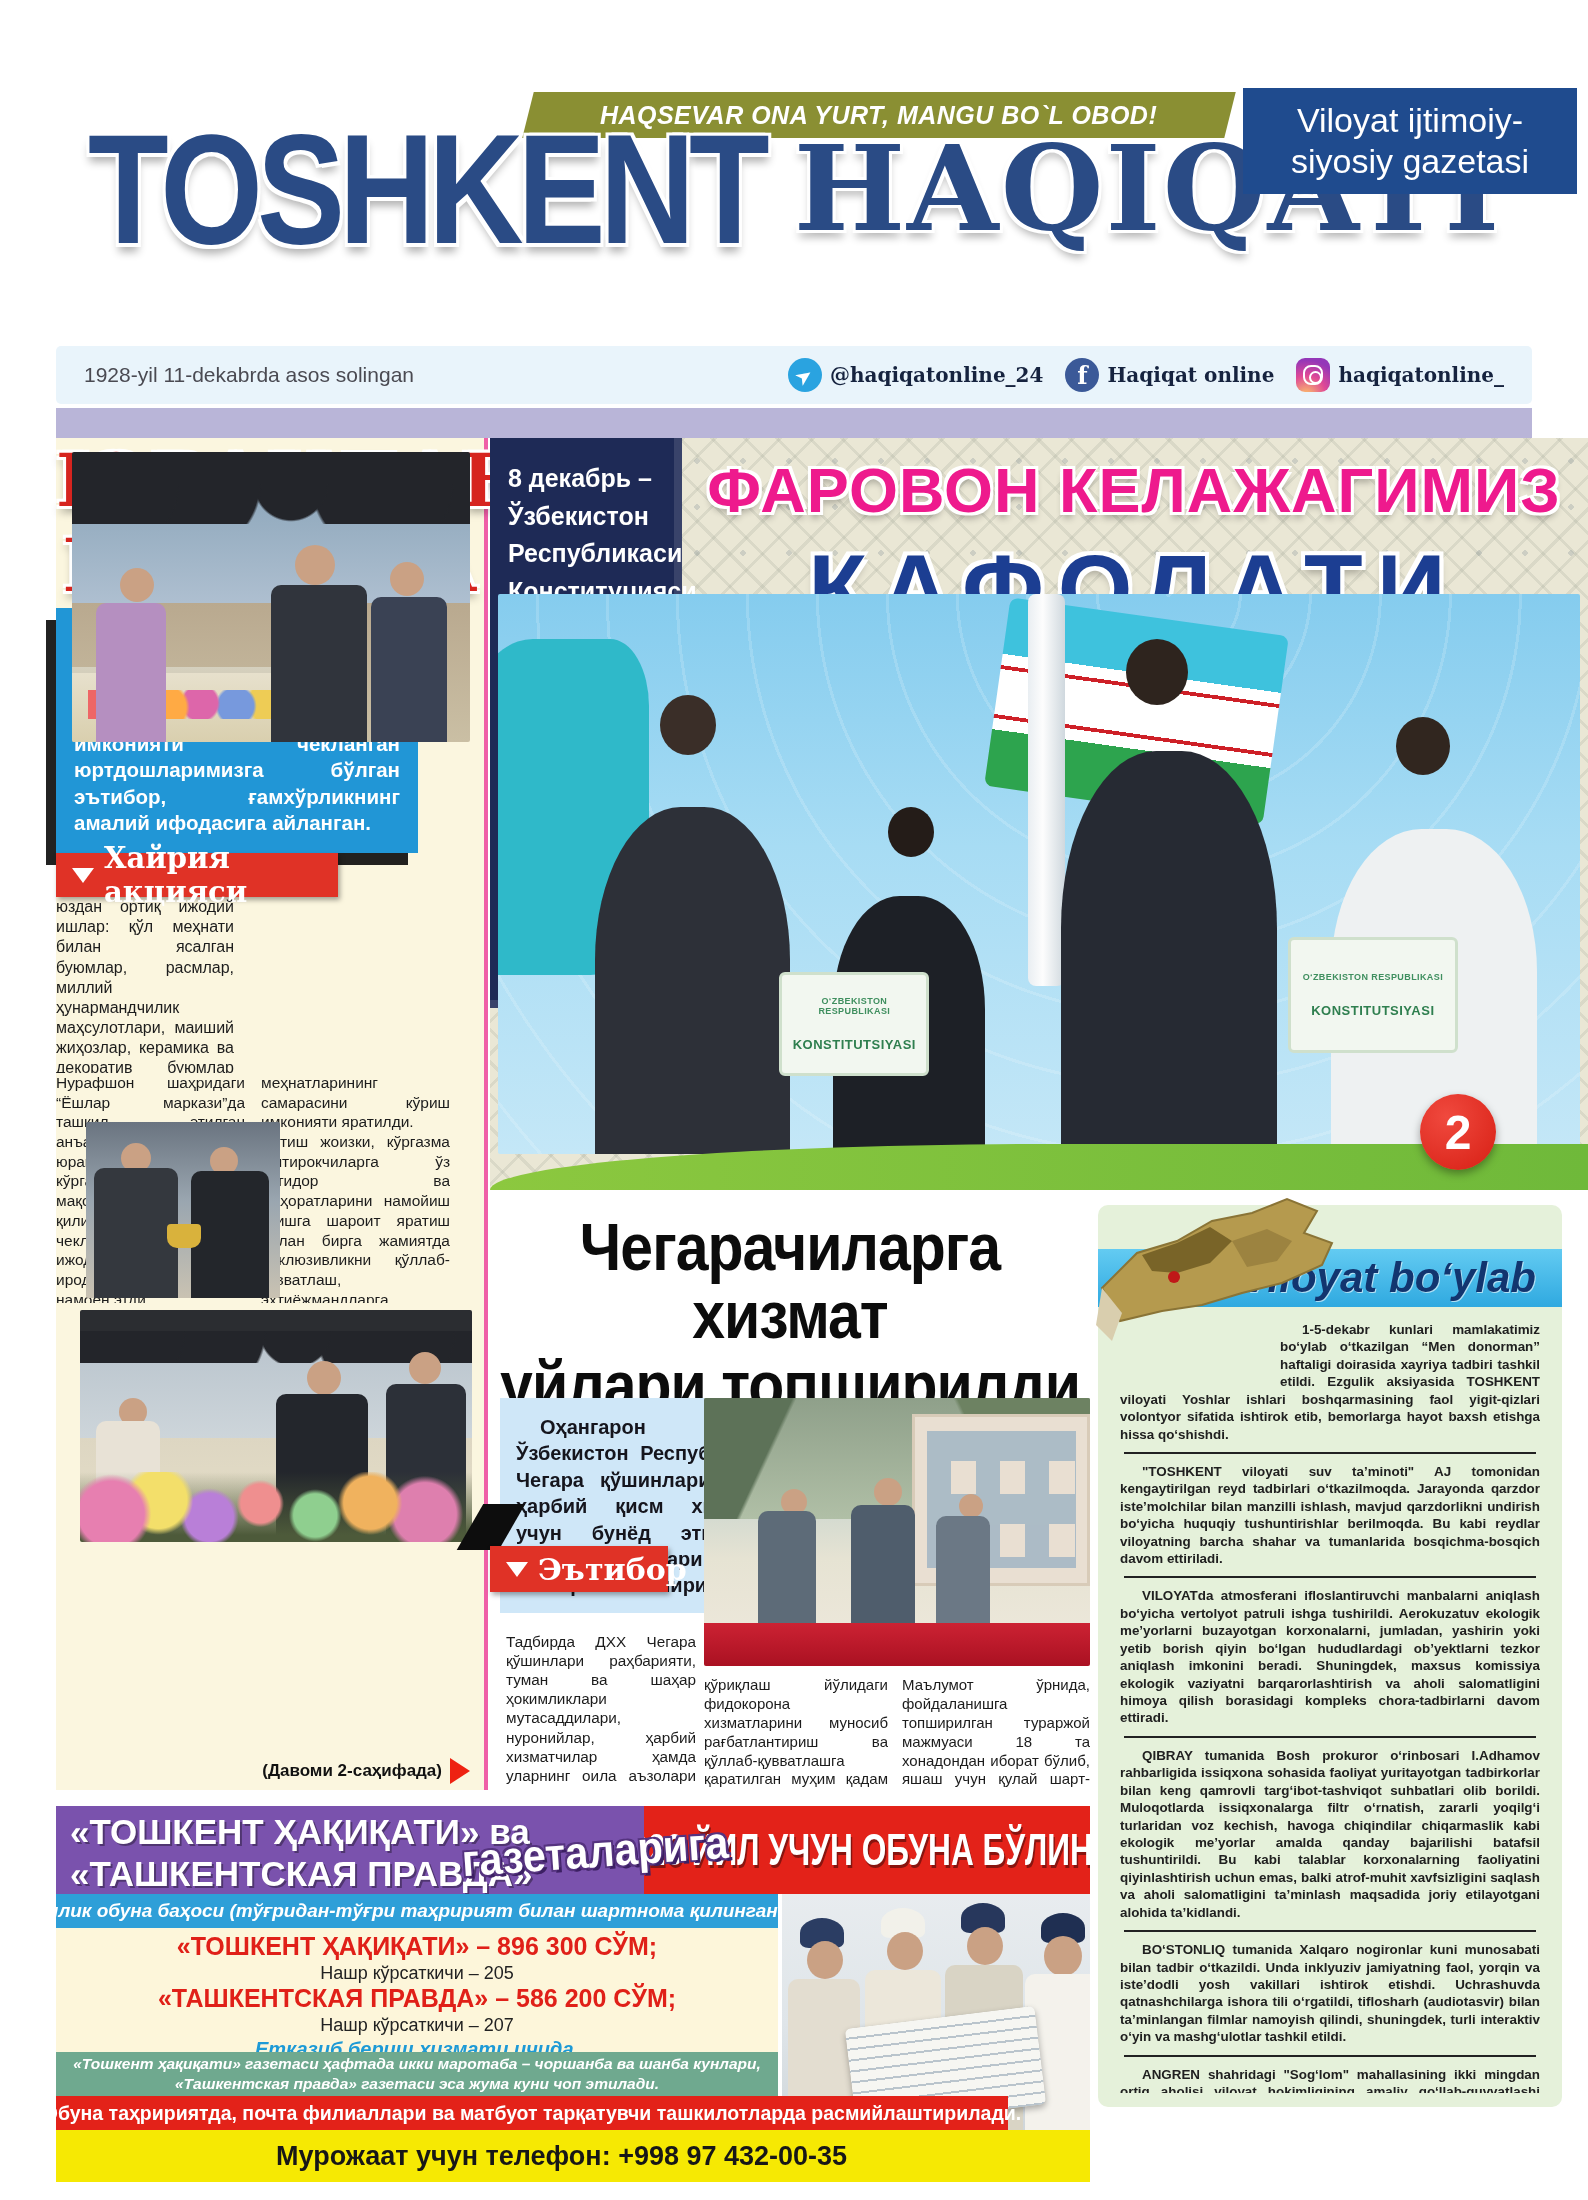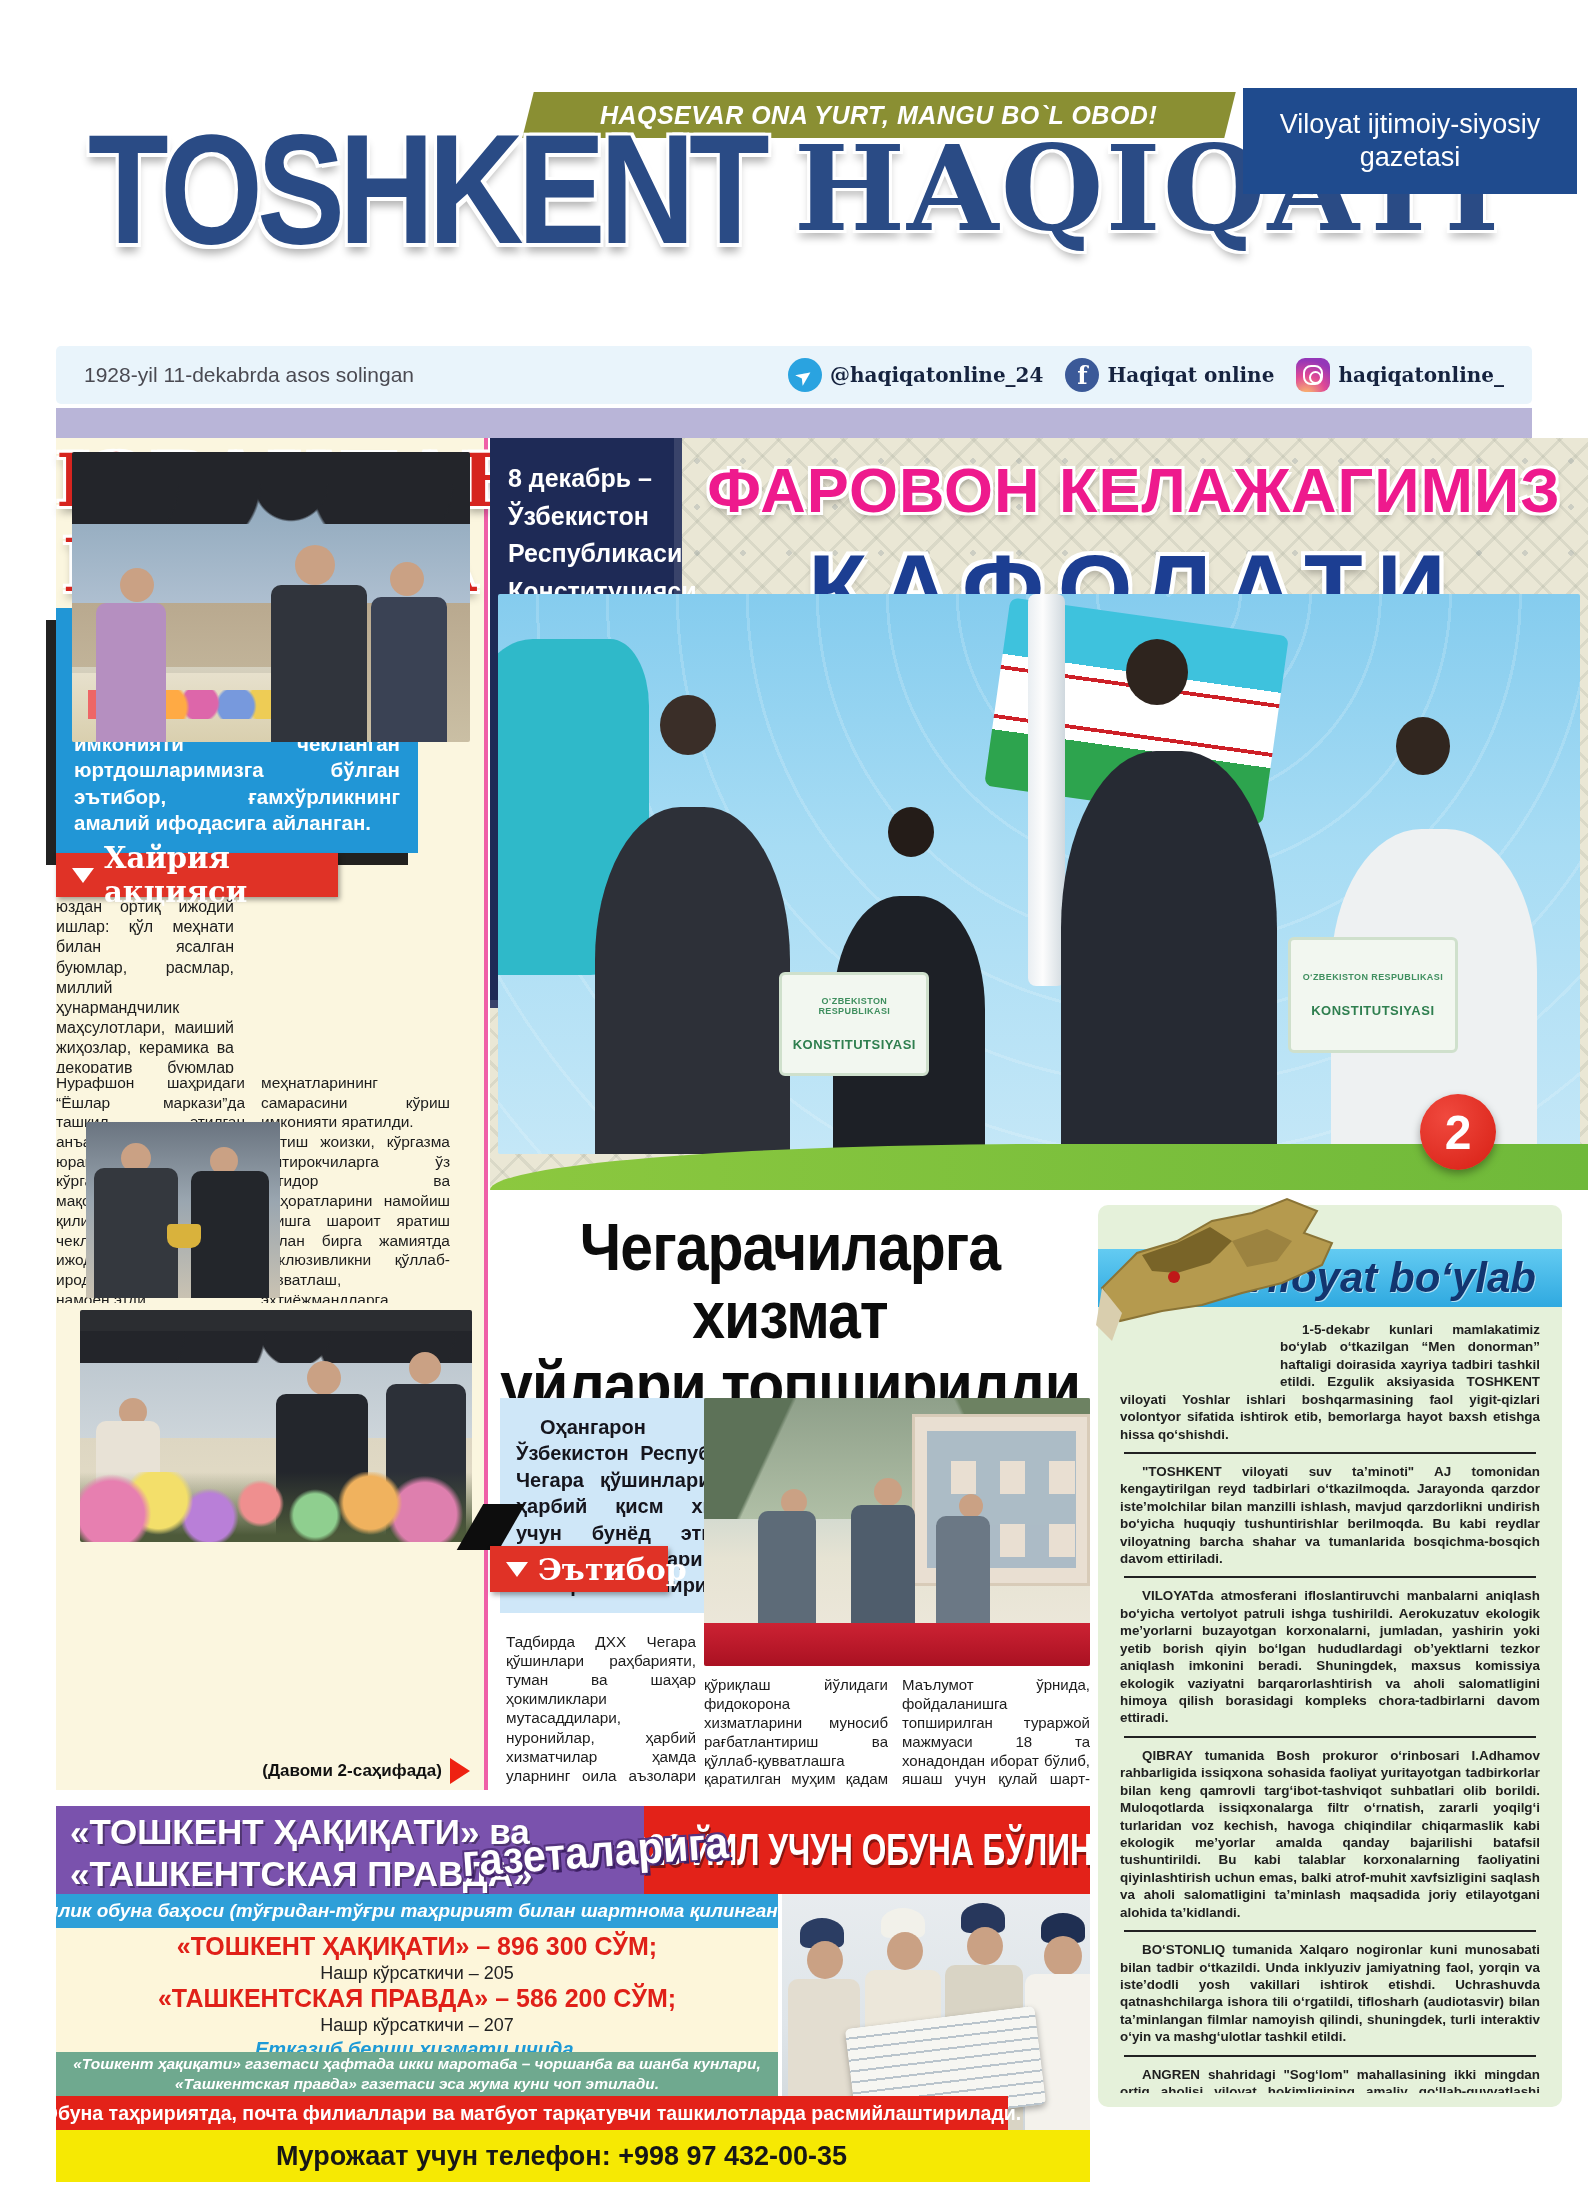--- a/index.html
+++ b/index.html
@@ -21,21 +21,21 @@
 
   
   .slogan{left:528px;top:92px;width:702px;height:46px;background:var(--olive);
     transform:skewX(-14deg);display:flex;align-items:center;justify-content:center;}
   .slogan span{transform:skewX(14deg);color:#fff;font-weight:bold;font-style:italic;font-size:25px;letter-spacing:.5px;}
   .masthead{left:60px;top:116px;width:1180px;display:flex;align-items:flex-start;gap:30px;color:var(--masthead-blue);
     text-shadow:-3px -3px 0 #fff,3px -3px 0 #fff,-3px 3px 0 #fff,3px 3px 0 #fff,0 7px 8px rgba(0,0,0,.3);margin-left:28px;}
   .mast-1{font-size:132px;font-weight:900;letter-spacing:-6px;line-height:.95;transform:scaleY(1.18);transform-origin:top left;}
   .mast-2{font-family:"DejaVu Serif",serif;font-size:118px;font-weight:bold;letter-spacing:2px;line-height:1;margin-top:14px;}
   .info-blue{left:1243px;top:88px;width:334px;height:106px;background:#1f4b8e;color:#fff;
-    display:flex;align-items:center;justify-content:center;text-align:center;font-size:27px;line-height:1.22;padding:11px;}
+    display:flex;align-items:center;justify-content:center;text-align:center;font-size:34px;line-height:1.22;padding:11px;}
   .dates{left:1243px;top:206px;width:334px;text-align:center;color:#111;font-weight:bold;font-size:27px;line-height:1.3;
     border-top:2px solid #bbb;border-bottom:2px solid #bbb;padding:6px 0;}
   .founded{left:56px;top:346px;width:1476px;height:58px;background:var(--strip-blue);border-radius:5px;
     display:flex;align-items:center;justify-content:space-between;padding:0 28px;}
   .founded .left{color:#4a4a52;font-size:21px;}
   .socials{display:flex;align-items:center;gap:22px;}
   .soc{display:flex;align-items:center;gap:8px;font-family:"DejaVu Serif",serif;font-weight:bold;color:#16233f;font-size:20px;}
   .circ{width:34px;height:34px;border-radius:50%;display:flex;align-items:center;justify-content:center;color:#fff;}
   .tg{background:#2aa3e0;font-size:18px;}
   .tg span{display:inline-block;transform:rotate(-35deg) translateX(-1px);}

